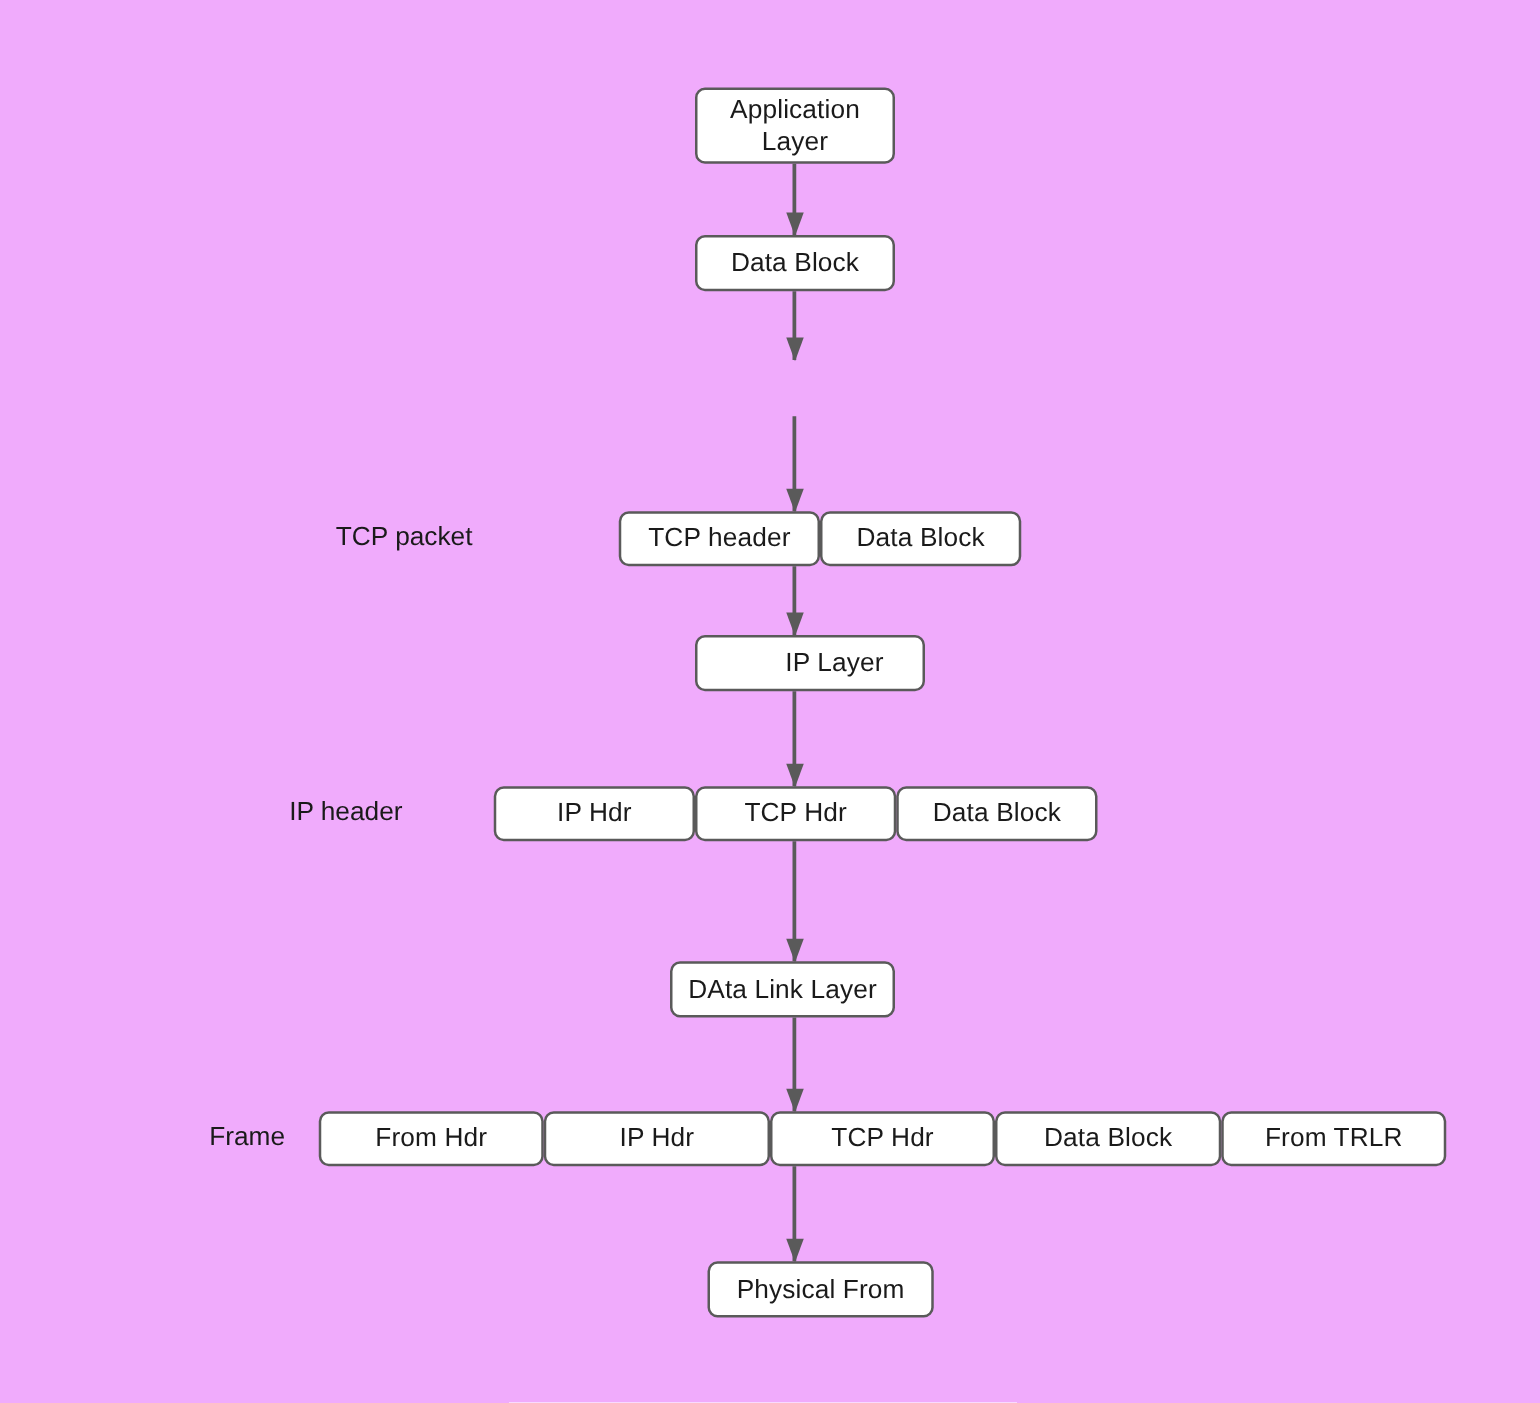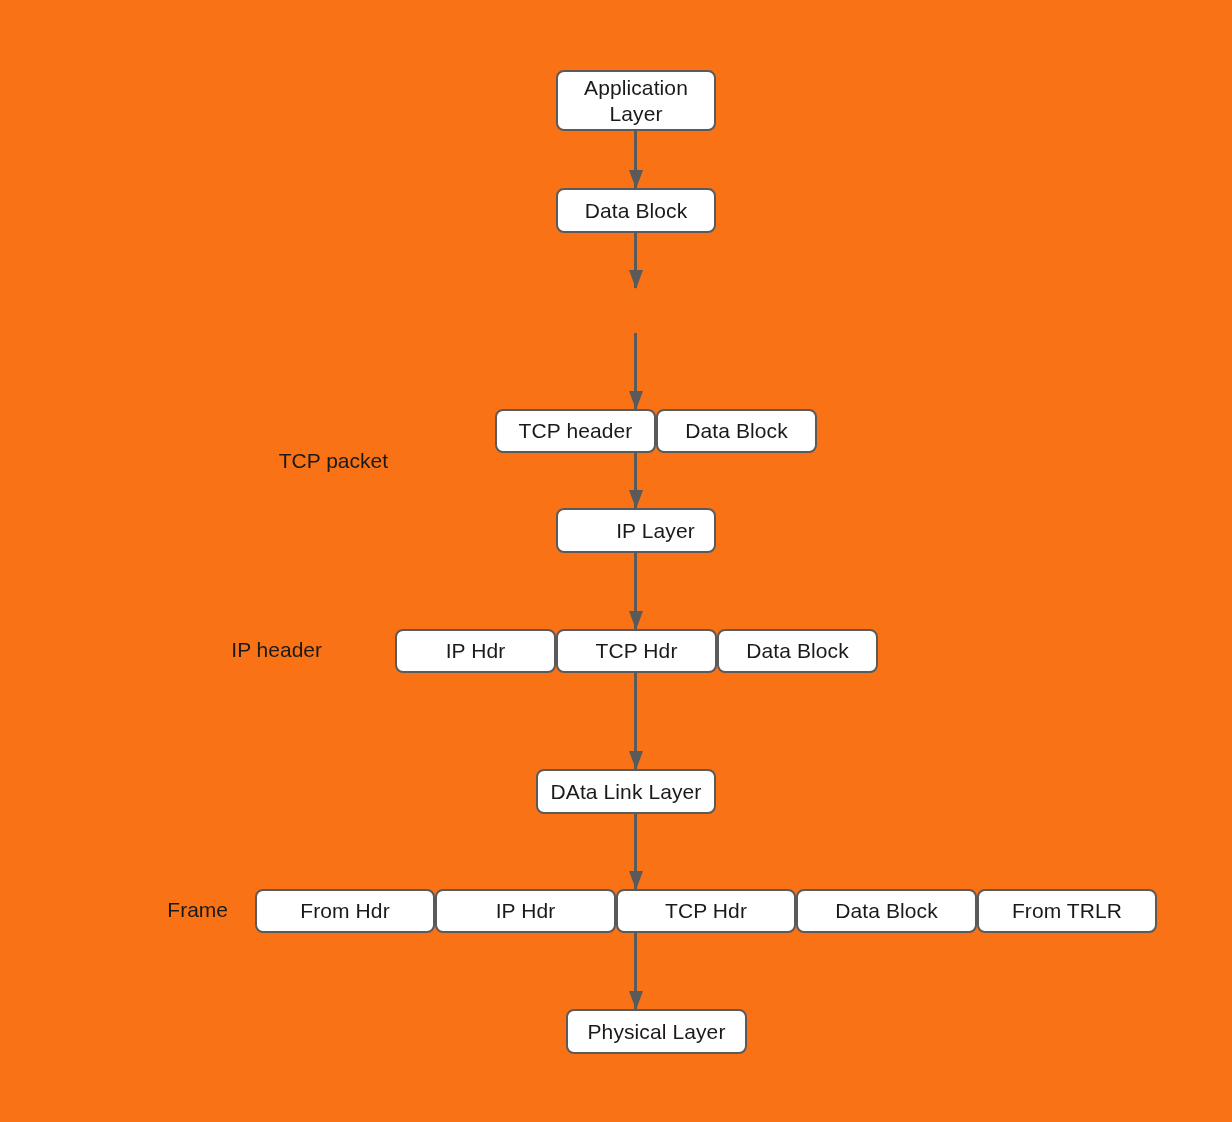--- a/index.html
+++ b/index.html
@@ -9,21 +9,21 @@
     background: #ffffff;
   }
   body {
     font-family: "Liberation Sans", sans-serif;
     color: #1a1a1a;
   }
   #canvas {
     position: relative;
     width: 1232px;
     height: 1122px;
-    background: #f97316;
+    background: #f0abfc;
     overflow: hidden;
     text-decoration: underline;
   }
 
   
   .node {
     position: absolute;
     background: #ffffff;
     border: 2px solid #5a5a5a;
     border-radius: 8px;
@@ -76,28 +76,28 @@
 
   <div class="arrow" style="left:634px; top:131px; height:57px;"></div>
 
   <div class="node" style="left:556px; top:188px; width:160px; height:45px;">Data Block</div>
 
   <div class="arrow" style="left:634px; top:233px; height:55px;"></div>
 
 
   <div class="arrow" style="left:634px; top:333px; height:76px;"></div>
 
-  <div class="row-label" style="left:148px; top:418px; width:240px;margin-top:31px;">TCP packet</div>
+  <div class="row-label" style="left:138px; top:418px; width:240px;">TCP packet</div>
 
   <div class="node" style="left:495px; top:409px; width:161px; height:44px;">TCP header</div>
   <div class="node" style="left:656px; top:409px; width:161px; height:44px;">Data Block</div>
 
   <div class="arrow" style="left:634px; top:453px; height:55px;"></div>
 
-  <div class="node" style="left:556px; top:508px; width:160px; height:45px;padding-left:39px;">IP Layer</div>
+  <div class="node" style="left:556px; top:508px; width:184px; height:45px;padding-left:39px;">IP Layer</div>
 
   <div class="arrow" style="left:634px; top:553px; height:76px;"></div>
 
   <div class="row-label" style="left:82px; top:638px; width:240px;">IP header</div>
 
   <div class="node" style="left:395px; top:629px; width:161px; height:44px;">IP Hdr</div>
   <div class="node" style="left:556px; top:629px; width:161px; height:44px;">TCP Hdr</div>
   <div class="node" style="left:717px; top:629px; width:161px; height:44px;">Data Block</div>
 
   <div class="arrow" style="left:634px; top:673px; height:96px;"></div>
@@ -109,15 +109,15 @@
   <div class="row-label" style="left:-12px; top:898px; width:240px;">Frame</div>
 
   <div class="node" style="left:255px; top:889px; width:180px; height:44px;">From Hdr</div>
   <div class="node" style="left:435px; top:889px; width:181px; height:44px;">IP Hdr</div>
   <div class="node" style="left:616px; top:889px; width:180px; height:44px;">TCP Hdr</div>
   <div class="node" style="left:796px; top:889px; width:181px; height:44px;">Data Block</div>
   <div class="node" style="left:977px; top:889px; width:180px; height:44px;">From TRLR</div>
 
   <div class="arrow" style="left:634px; top:933px; height:76px;"></div>
 
-  <div class="node" style="left:566px; top:1009px; width:181px; height:45px;">Physical Layer</div>
+  <div class="node" style="left:566px; top:1009px; width:181px; height:45px;">Physical From</div>
 
 </div>
 
 </body></html>

